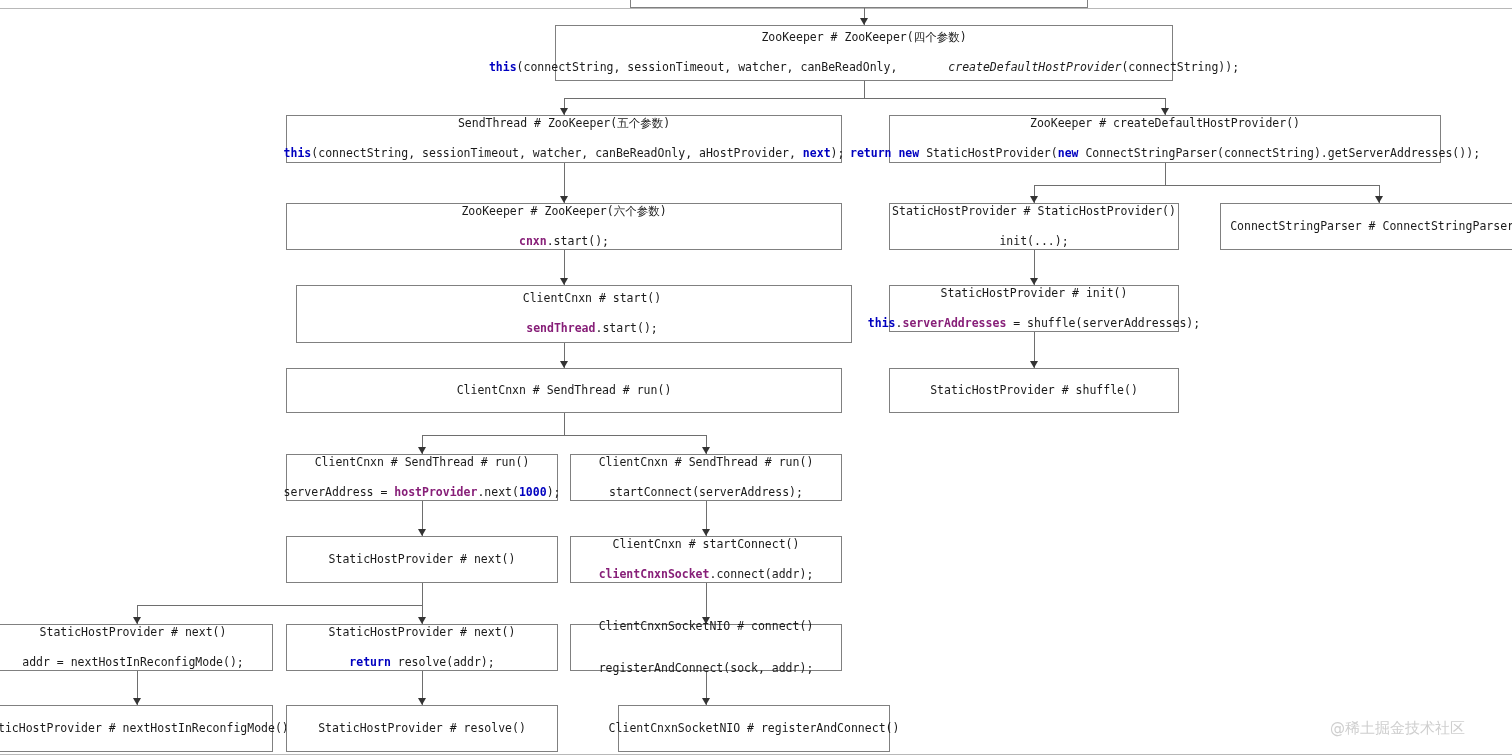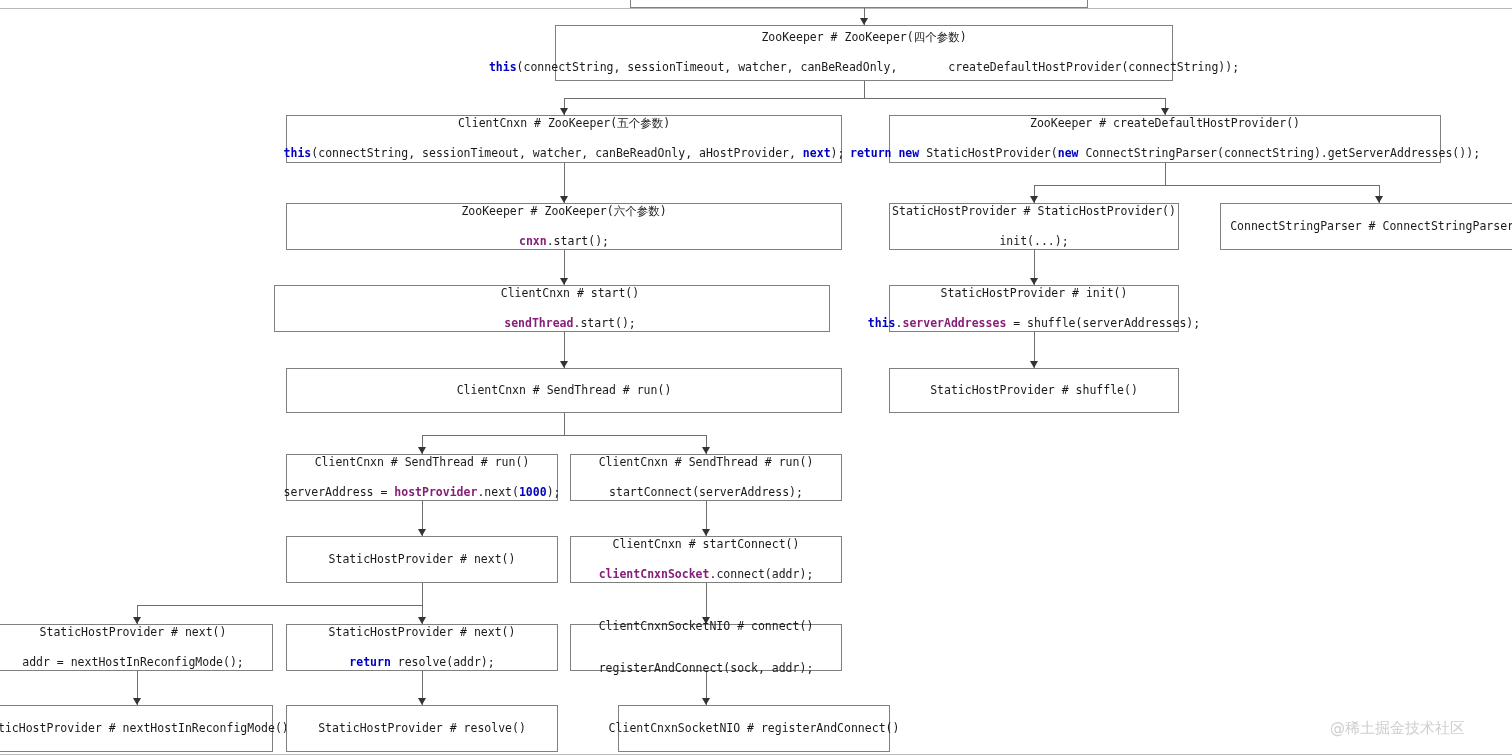--- a/index.html
+++ b/index.html
@@ -36,21 +36,21 @@
   .node .title {
     white-space: nowrap;
   }
   .node .code {
     white-space: nowrap;
     margin-top: 14px;
   }
   .kw   { color: #0000c0; font-weight: bold; }
   .fld  { color: #871f78; font-weight: bold; }
   .num  { color: #0000c0; font-weight: bold; }
-  .ital { color: #1a1a1a; margin-left: 44px; }
+  .ital { font-style: italic; color: #1a1a1a; margin-left: 44px; }
   .edge {
     position: absolute;
     background: #6e6e6e;
     z-index: 1;
   }
   .edge.v { width: 1px; }
   .edge.h { height: 1px; }
   .arrow {
     position: absolute;
     width: 0; height: 0;
@@ -84,39 +84,39 @@
   <div class="hrule" style="top:754px"></div>
   <div id="nodes-layer">
       <div class="node single" style="left: 630px; top: -40px; width: 458px; height: 48px;">
         <div class="title"></div>
       </div>
       <div class="node" style="left: 555px; top: 25px; width: 618px; height: 56px;">
         <div class="title">ZooKeeper # ZooKeeper(四个参数)</div>
         <div class="code"><span class="kw">this</span>(connectString, sessionTimeout, watcher, canBeReadOnly, <span class="ital">createDefaultHostProvider</span>(connectString));</div>
       </div>
       <div class="node" style="left: 286px; top: 115px; width: 556px; height: 48px;">
-        <div class="title">ClientCnxn # ZooKeeper(五个参数)</div>
+        <div class="title">SendThread # ZooKeeper(五个参数)</div>
         <div class="code"><span class="kw">this</span>(connectString, sessionTimeout, watcher, canBeReadOnly, aHostProvider, <span class="kw">next</span>);</div>
       </div>
       <div class="node" style="left: 889px; top: 115px; width: 552px; height: 48px;">
         <div class="title">ZooKeeper # createDefaultHostProvider()</div>
         <div class="code"><span class="kw">return</span> <span class="kw">new</span> StaticHostProvider(<span class="kw">new</span> ConnectStringParser(connectString).getServerAddresses());</div>
       </div>
       <div class="node" style="left: 286px; top: 203px; width: 556px; height: 47px;">
         <div class="title">ZooKeeper # ZooKeeper(六个参数)</div>
         <div class="code"><span class="fld">cnxn</span>.start();</div>
       </div>
       <div class="node" style="left: 889px; top: 203px; width: 290px; height: 47px;">
         <div class="title">StaticHostProvider # StaticHostProvider()</div>
         <div class="code">init(...);</div>
       </div>
       <div class="node single" style="left: 1220px; top: 203px; width: 318px; height: 47px;">
         <div class="title">ConnectStringParser # ConnectStringParser()</div>
       </div>
-      <div class="node" style="left: 274px; top: 285px; width: 556px; height: 47px; padding-left: 36px;">
+      <div class="node" style="left: 296px; top: 285px; width: 556px; height: 58px; padding-left: 36px;">
         <div class="title">ClientCnxn # start()</div>
         <div class="code"><span class="fld">sendThread</span>.start();</div>
       </div>
       <div class="node" style="left: 889px; top: 285px; width: 290px; height: 47px;">
         <div class="title">StaticHostProvider # init()</div>
         <div class="code"><span class="kw">this</span>.<span class="fld">serverAddresses</span> = shuffle(serverAddresses);</div>
       </div>
       <div class="node single" style="left: 286px; top: 368px; width: 556px; height: 45px;">
         <div class="title">ClientCnxn # SendThread # run()</div>
       </div>

